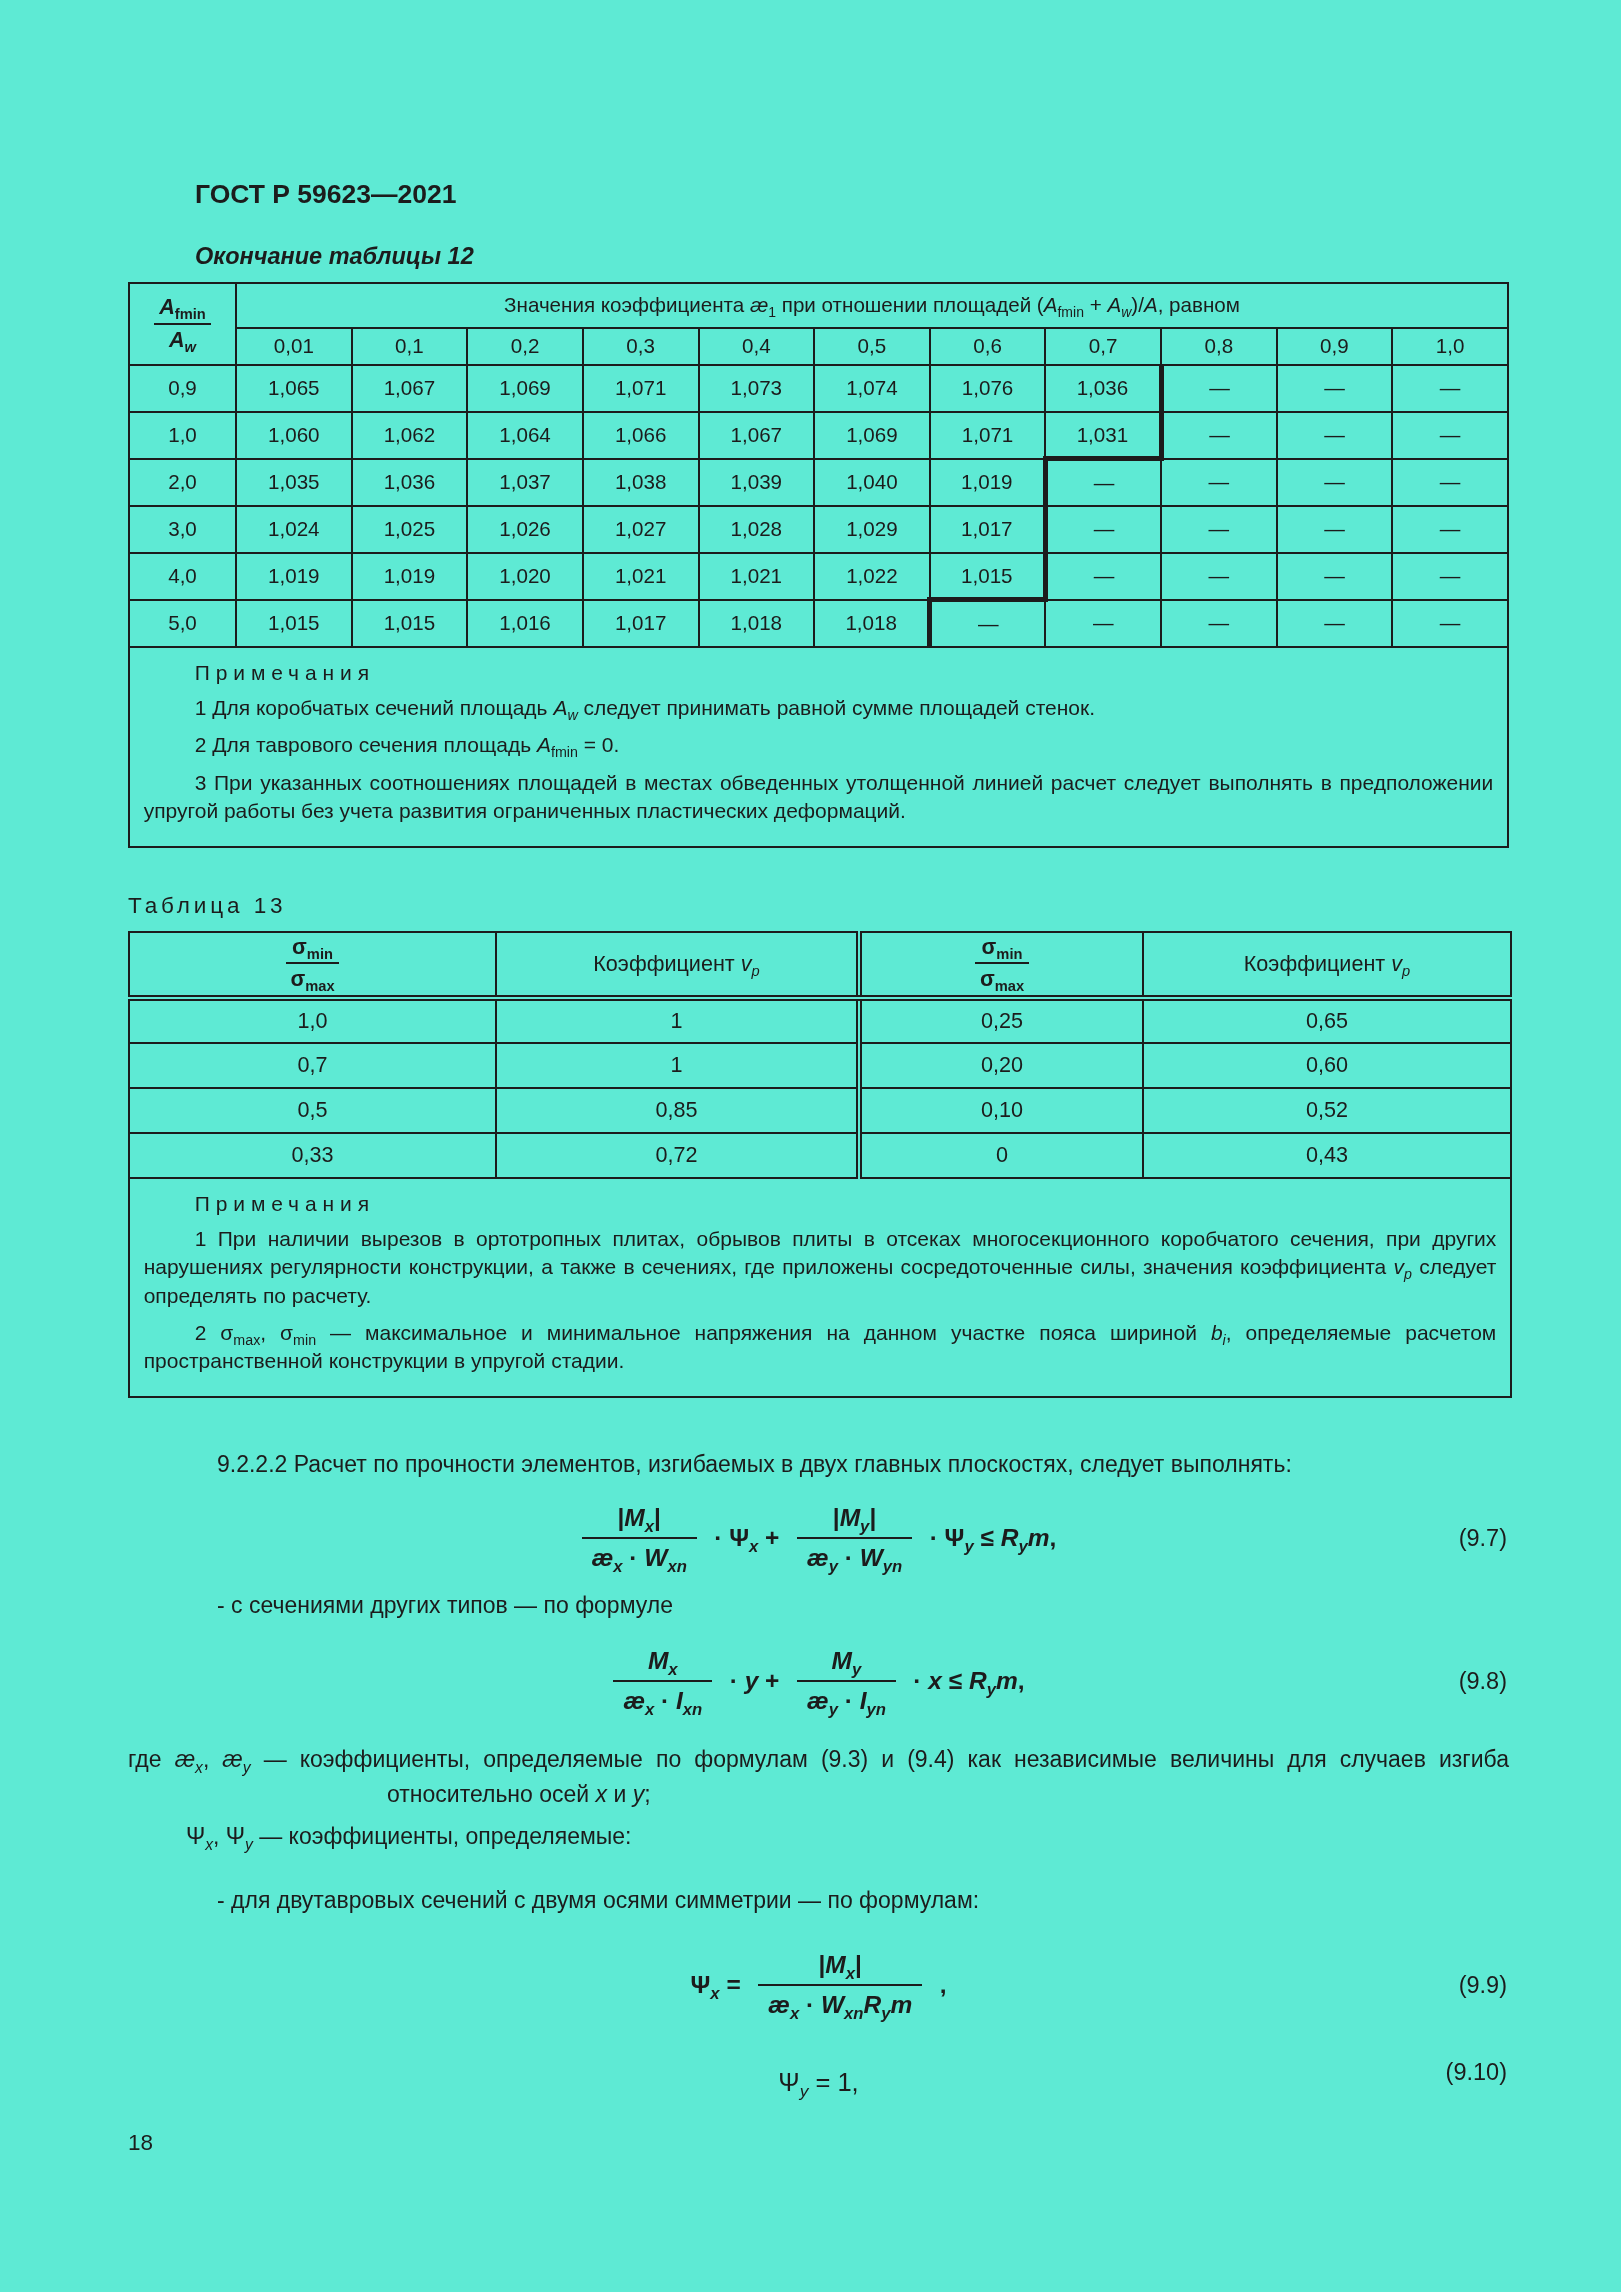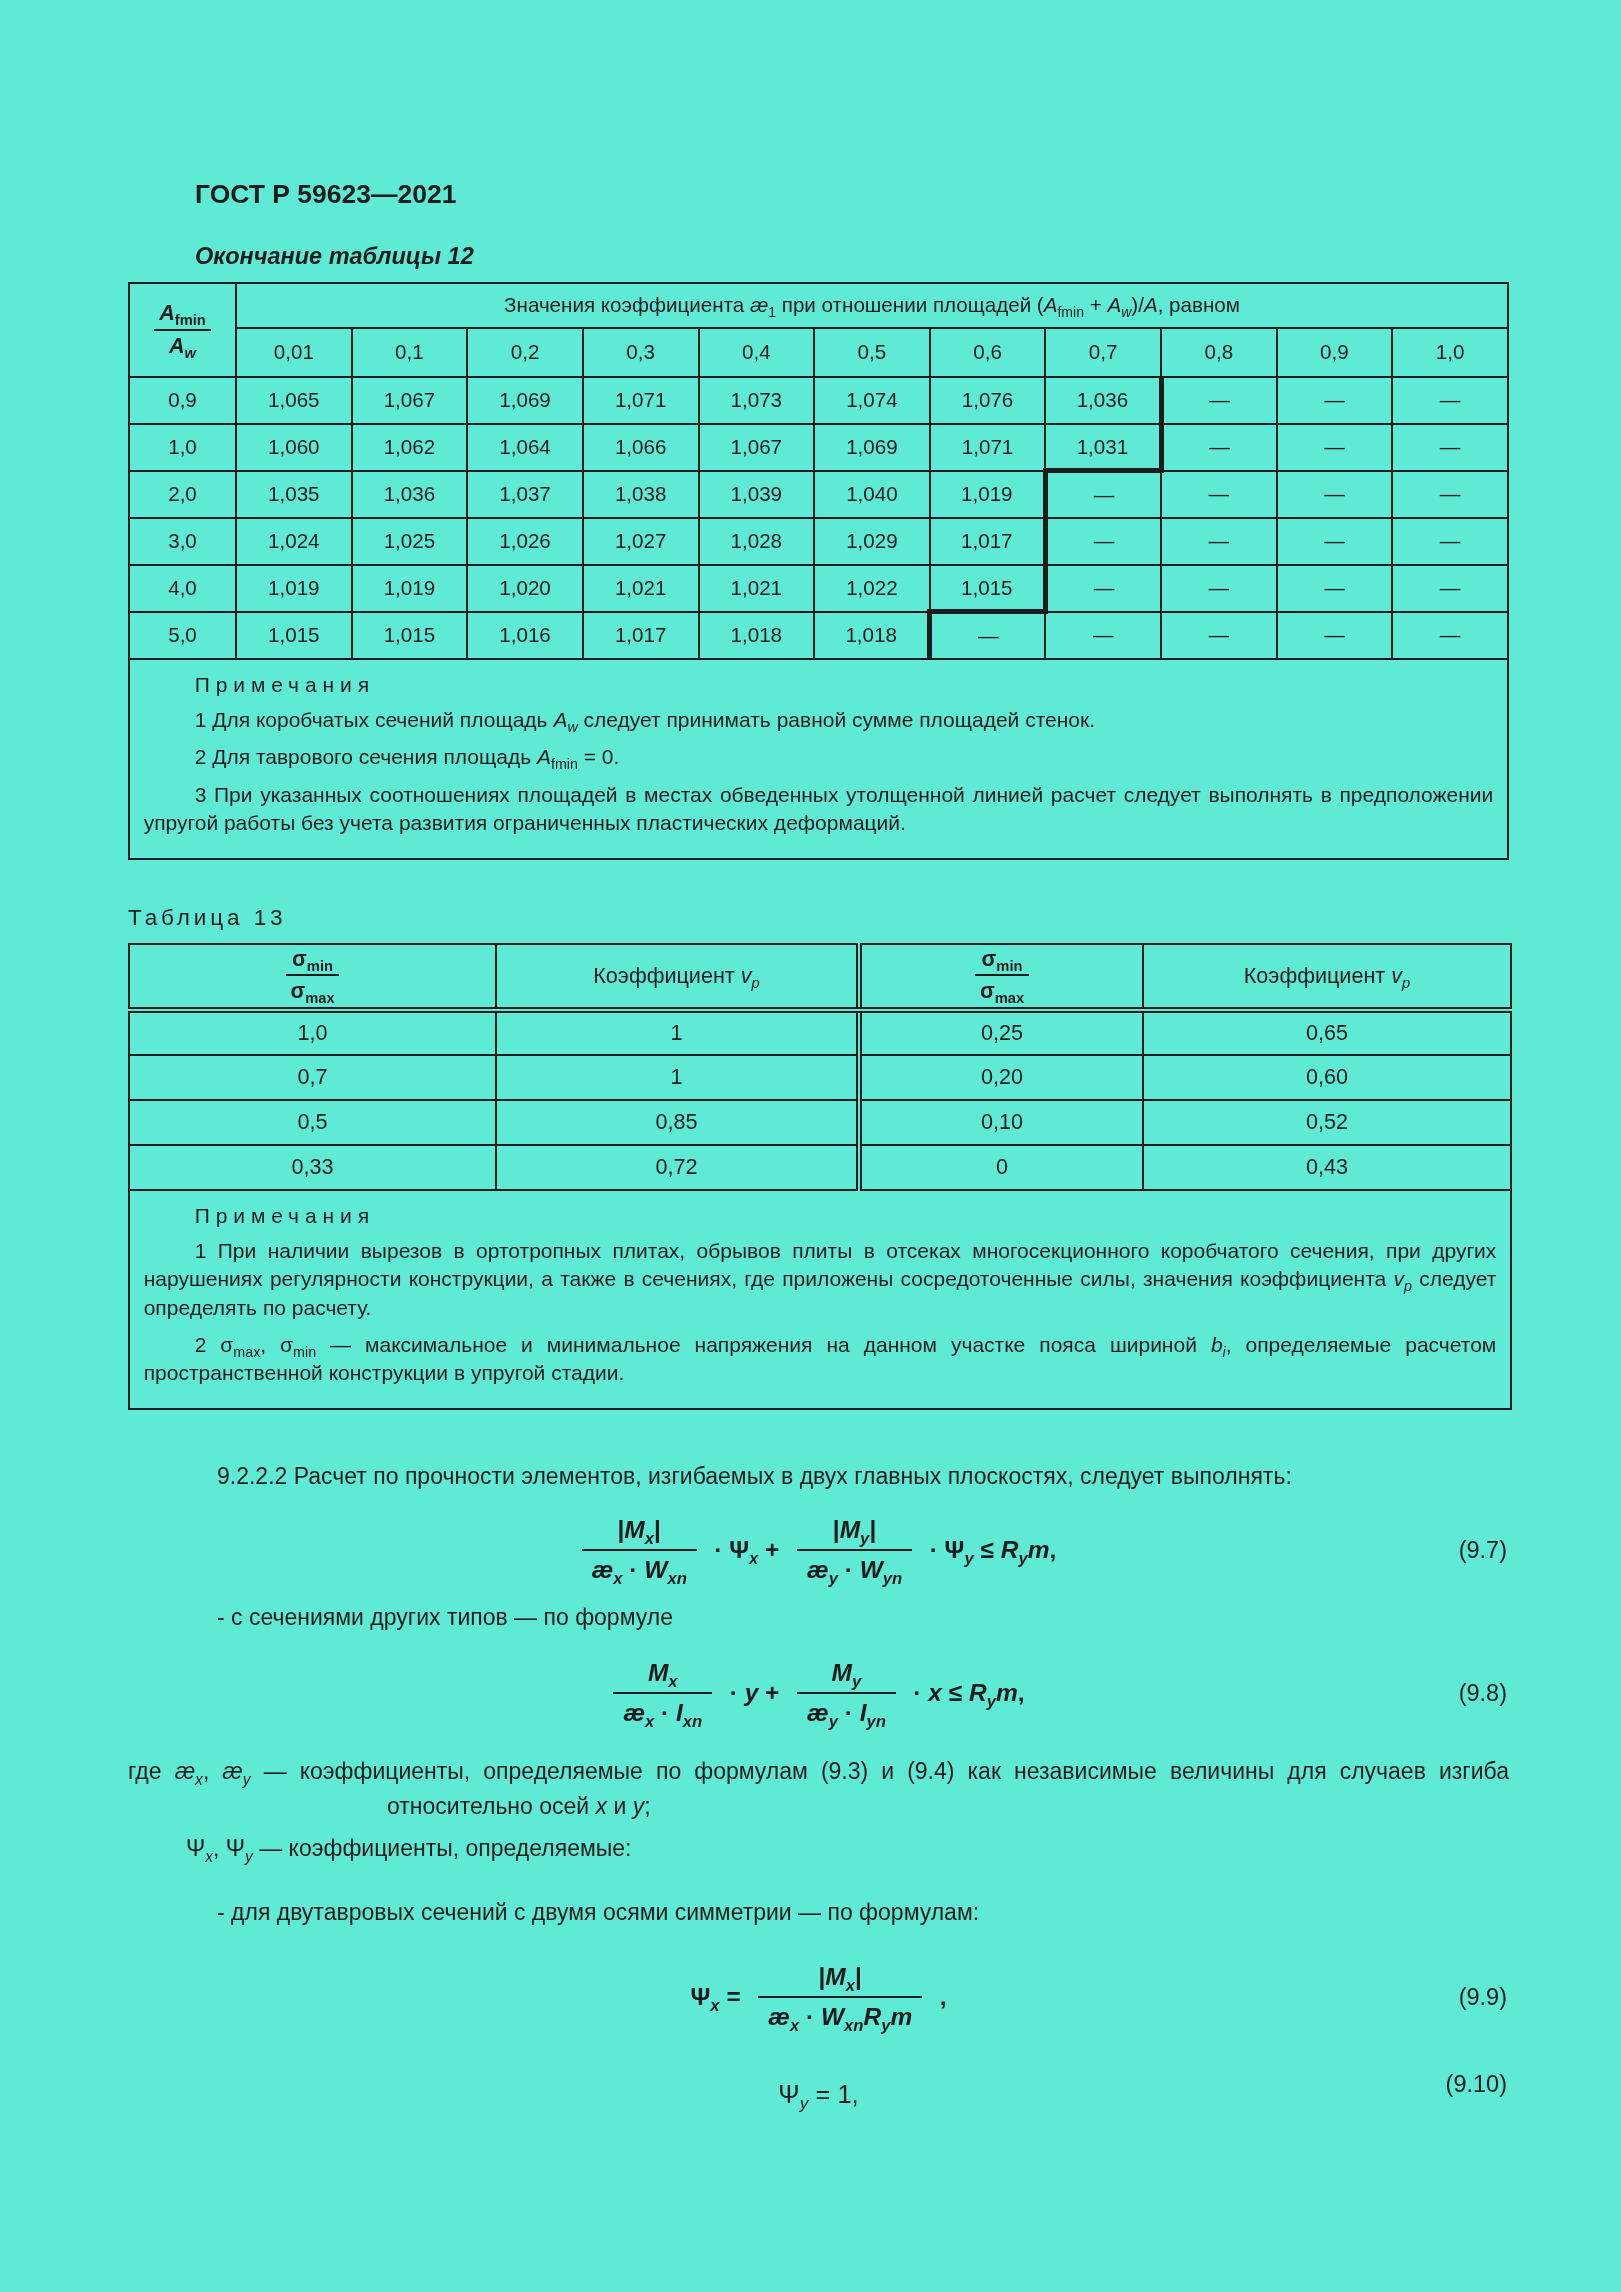--- a/index.html
+++ b/index.html
@@ -21,21 +21,21 @@
   table { border-collapse: collapse; table-layout: fixed; width: 1381px; }
   .t12, .t13 { border: 2.9px solid #1c1c1c; }
   .t12 th, .t12 td, .t13 th, .t13 td {
     border: 2px solid #1c1c1c;
     text-align: center; vertical-align: middle;
     padding: 0 2px; font-weight: normal;
   }
   .t12 { font-size: 20.6px; }
   .t12 col.c0 { width: 107px; }
   .t12 tr.hr1 { height: 45px; }
-  .t12 tr.hr2 { height: 49px; }
+  .t12 tr.hr2 { height: 37px; }
   .t12 tr.hr2 th { border-bottom-width: 2.9px; }
   .t12 tr.dr { height: 47px; }
   .t12 .span-h { font-size: 20.6px; }
   .thick-r { border-right-width: 5.9px !important; }
   .thick-b { border-bottom-width: 5.9px !important; }
 
   .hfrac { display: inline-block; text-align: center; font-weight: bold; font-size: 21.6px; line-height: 1.05; }
   .hfrac .num { display: block; border-bottom: 2px solid #1c1c1c; padding: 1px 4.9px 3.9px; }
   .hfrac .den { display: block; padding: 3.9px 4.9px 1px; }
 
@@ -328,15 +328,16 @@
       <span class="fop">,</span>
     </span>
     <span class="fnum">(9.9)</span>
   </div>
 
   <div class="formula-line fl-910">
     <span class="formula light">Ψ<i><sub>y</sub></i> = 1,</span>
     <span class="fnum">(9.10)</span>
   </div>
 
+  <div class="page-num">18</div>
 
 </div>
 
 
 </body></html>

